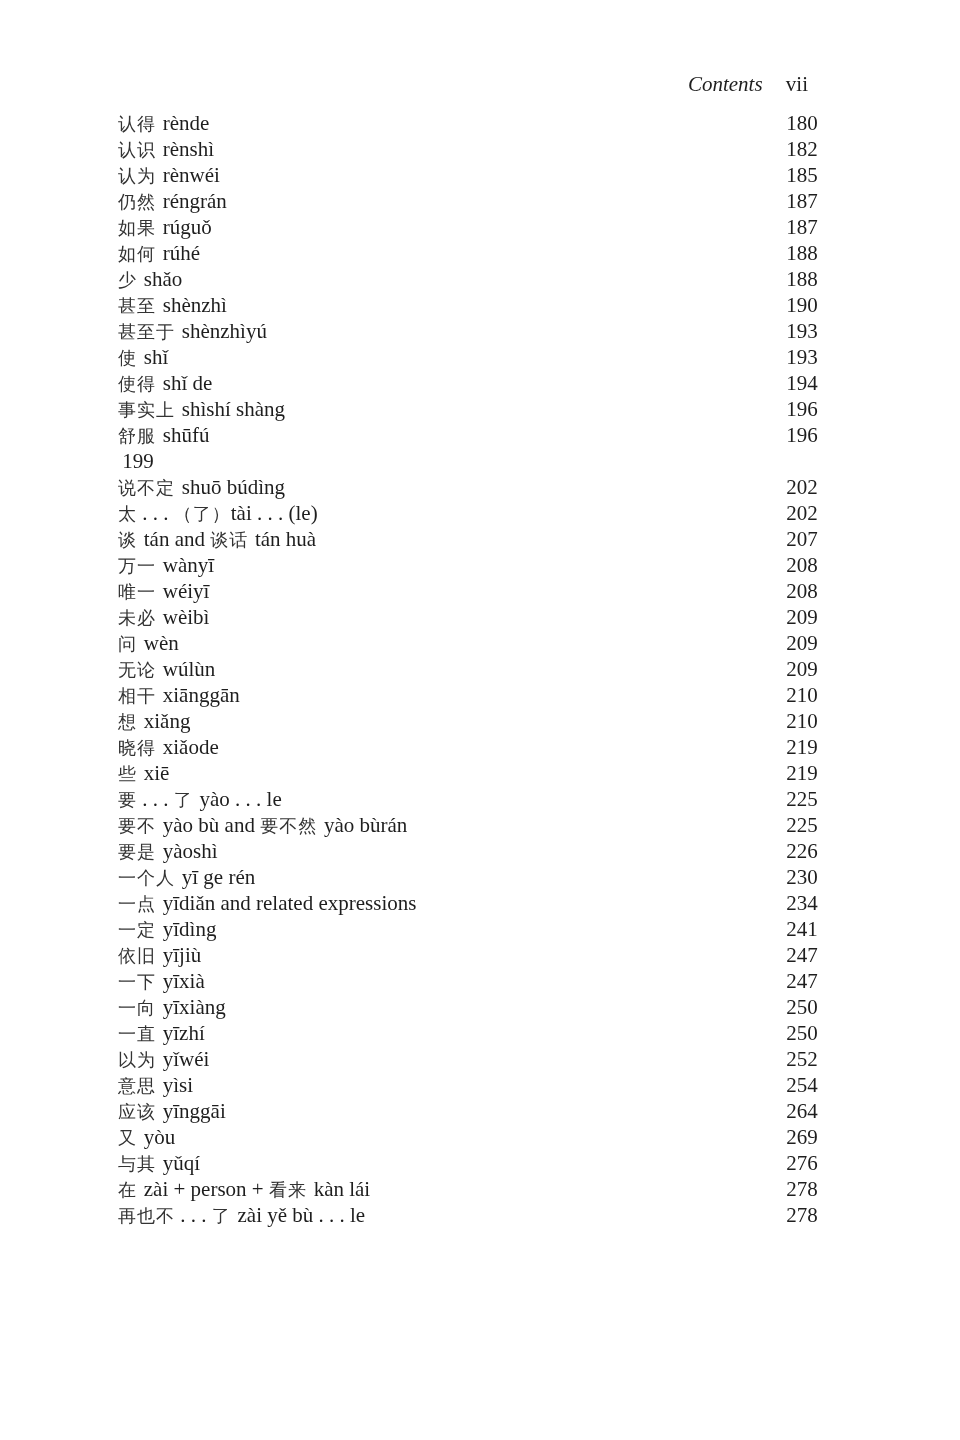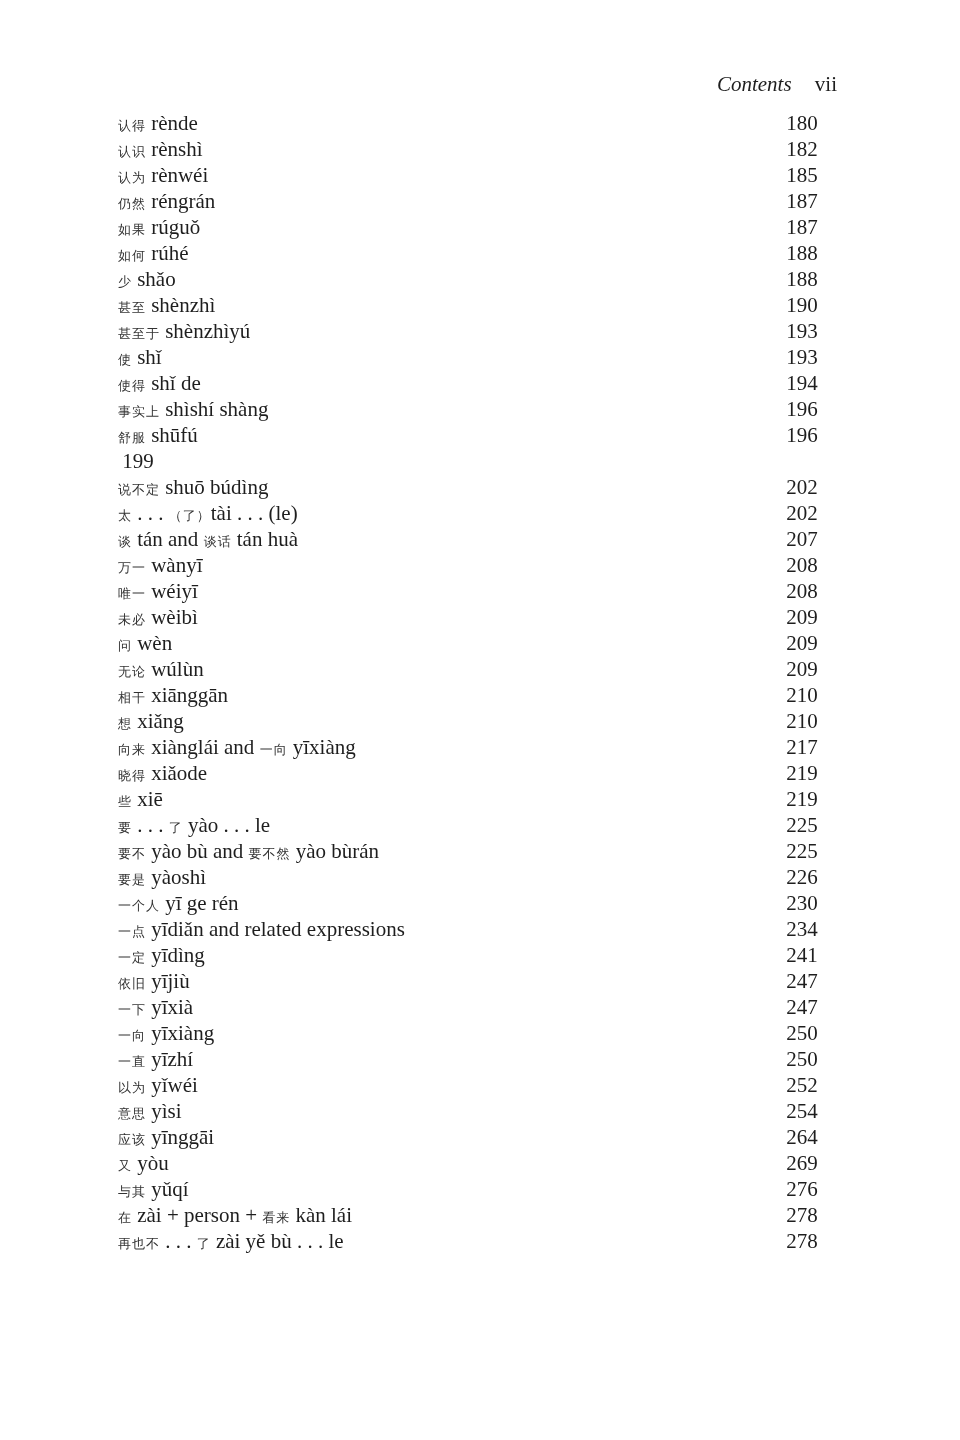--- a/index.html
+++ b/index.html
@@ -11,21 +11,21 @@
       width: 960px;
       height: 1440px;
       position: relative;
       overflow: hidden;
       font-family: "Liberation Serif", "DejaVu Serif", serif;
       color: #1e1e1e;
     }
     .running-head {
       position: absolute;
       top: 70px;
-      right: 123px;
+      right: 152px;
       font-size: 21px;
       line-height: 28px;
       white-space: nowrap;
     }
     .running-head .section {
       font-style: italic;
       margin-right: 18px;
     }
     .toc {
       position: absolute;
@@ -43,21 +43,21 @@
       height: 26px;
       line-height: 26px;
       font-size: 21px;
       white-space: nowrap;
     }
     .toc-title {
       display: inline-block;
     }
     .seg-zh {
       font-family: "DejaVu Sans", sans-serif;
-      font-size: 13px;
+      font-size: 18px;
       color: #333;
       letter-spacing: 1px;
     }
     .seg-py {
     }
     .seg-en {
       font-style: normal;
     }
     .toc-page {
       text-align: center;
@@ -162,24 +162,20 @@
   </li>
     <li class="toc-entry">
     <span class="toc-title"><span class="seg-zh">相干 </span><span class="seg-py">xiānggān</span></span>
     <span class="toc-page">210</span>
   </li>
     <li class="toc-entry">
     <span class="toc-title"><span class="seg-zh">想 </span><span class="seg-py">xiǎng</span></span>
     <span class="toc-page">210</span>
   </li>
     <li class="toc-entry">
-    <span class="toc-title"><span class="seg-zh">向来 </span><span class="seg-py">xiànglái</span><span class="seg-en"> and </span><span class="seg-zh">一向 </span><span class="seg-py">yīxiàng</span></span>
-    <span class="toc-page">217</span>
-  </li>
-    <li class="toc-entry">
     <span class="toc-title"><span class="seg-zh">晓得 </span><span class="seg-py">xiǎode</span></span>
     <span class="toc-page">219</span>
   </li>
     <li class="toc-entry">
     <span class="toc-title"><span class="seg-zh">些 </span><span class="seg-py">xiē</span></span>
     <span class="toc-page">219</span>
   </li>
     <li class="toc-entry">
     <span class="toc-title"><span class="seg-zh">要</span><span class="seg-en"> . . . </span><span class="seg-zh">了 </span><span class="seg-py">yào . . . le</span></span>
     <span class="toc-page">225</span>

